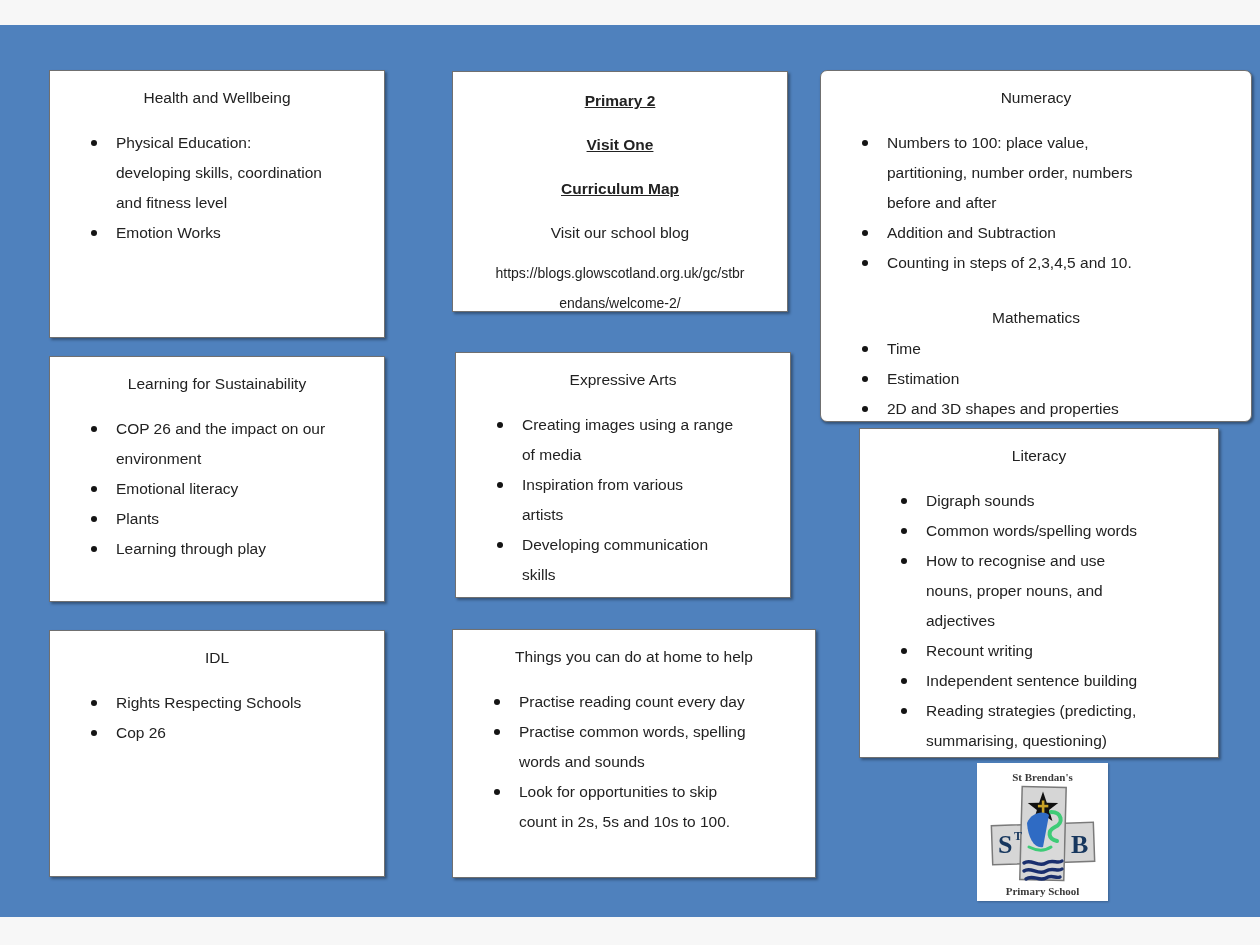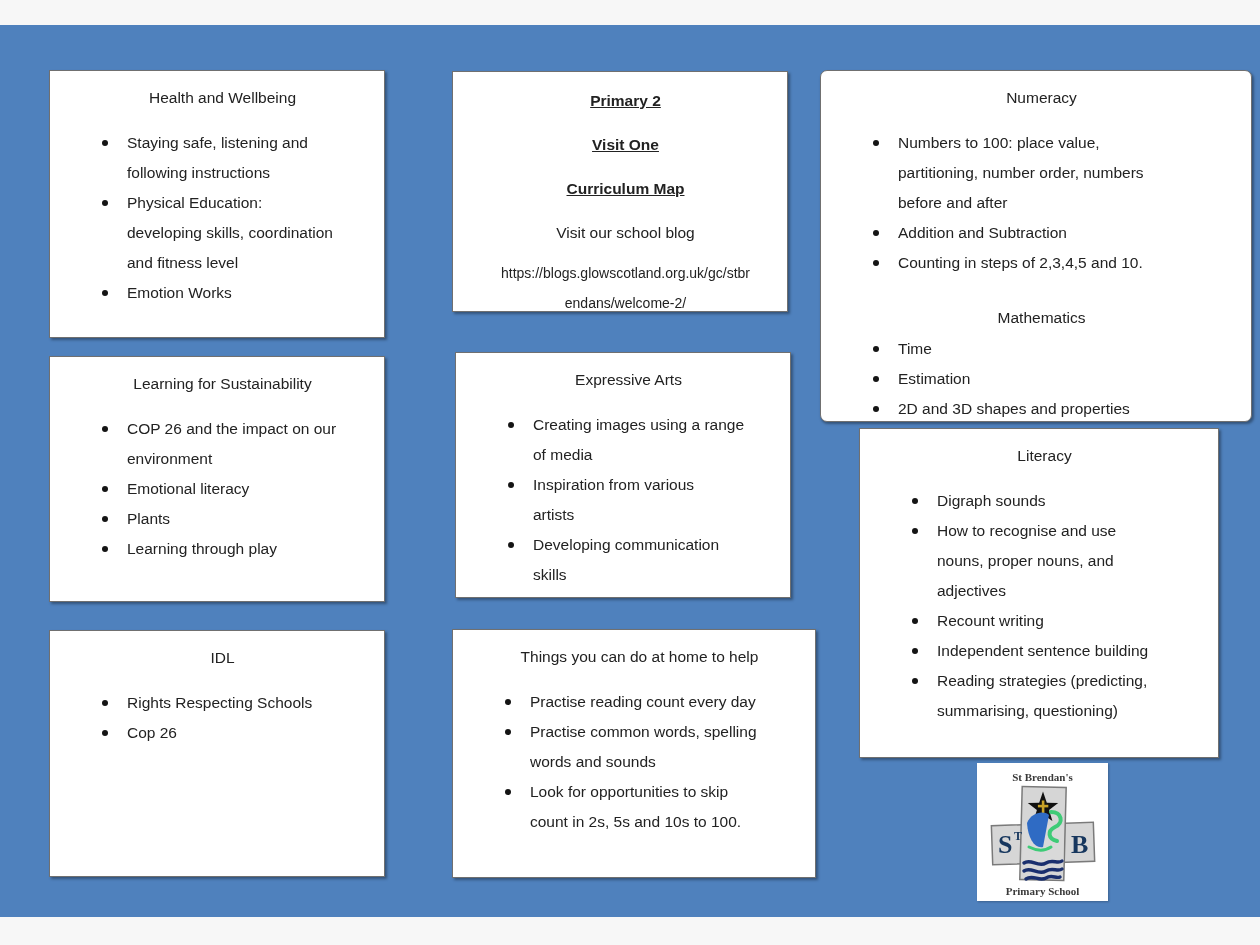--- a/index.html
+++ b/index.html
@@ -20,21 +20,21 @@
   }
   .slide{
     position:absolute;left:0;top:25px;width:1260px;height:892px;
     background:var(--slide-background);
   }
   .card{
     position:absolute;
     background:var(--card-background);
     border:1px solid var(--card-border);
     box-shadow:1.5px 2px 2.5px rgba(0,0,0,0.35);
-    font-size:15.5px;line-height:30px;padding-left:11px;
+    font-size:15.5px;line-height:30px;
   }
   .card h2{
     font-size:15.5px;font-weight:400;text-align:center;
     margin:12px 10px 15px;line-height:30px;
   }
   .card h3{
     font-size:15.5px;font-weight:400;text-align:center;
     margin:25px 10px 1px;line-height:30px;
   }
   .card ul{list-style:none;margin:0;padding:0 12px 0 26px;}
@@ -65,22 +65,20 @@
   #logo svg{display:block;width:100%;height:100%;}
 </style>
 </head>
 <body>
 
 <div class="slide">
 
   <section class="card" id="card-health">
     <h2>Health and Wellbeing</h2>
     <ul>
-        <li>Staying safe, listening and
-following instructions</li>
         <li>Physical Education:
 developing skills, coordination
 and fitness level</li>
         <li>Emotion Works</li>
       </ul>
   </section>
 
   <section class="card" id="card-title">
     <p class="bold">Primary 2</p>
     <p class="bold">Visit One</p>
@@ -127,20 +125,21 @@
 artists</li>
         <li>Developing communication
 skills</li>
       </ul>
   </section>
 
   <section class="card" id="card-literacy">
     <h2>Literacy</h2>
     <ul>
         <li>Digraph sounds</li>
+        <li>Common words/spelling words</li>
         <li>How to recognise and use
 nouns, proper nouns, and
 adjectives</li>
         <li>Recount writing</li>
         <li>Independent sentence building</li>
         <li>Reading strategies (predicting,
 summarising, questioning)</li>
       </ul>
   </section>
 

